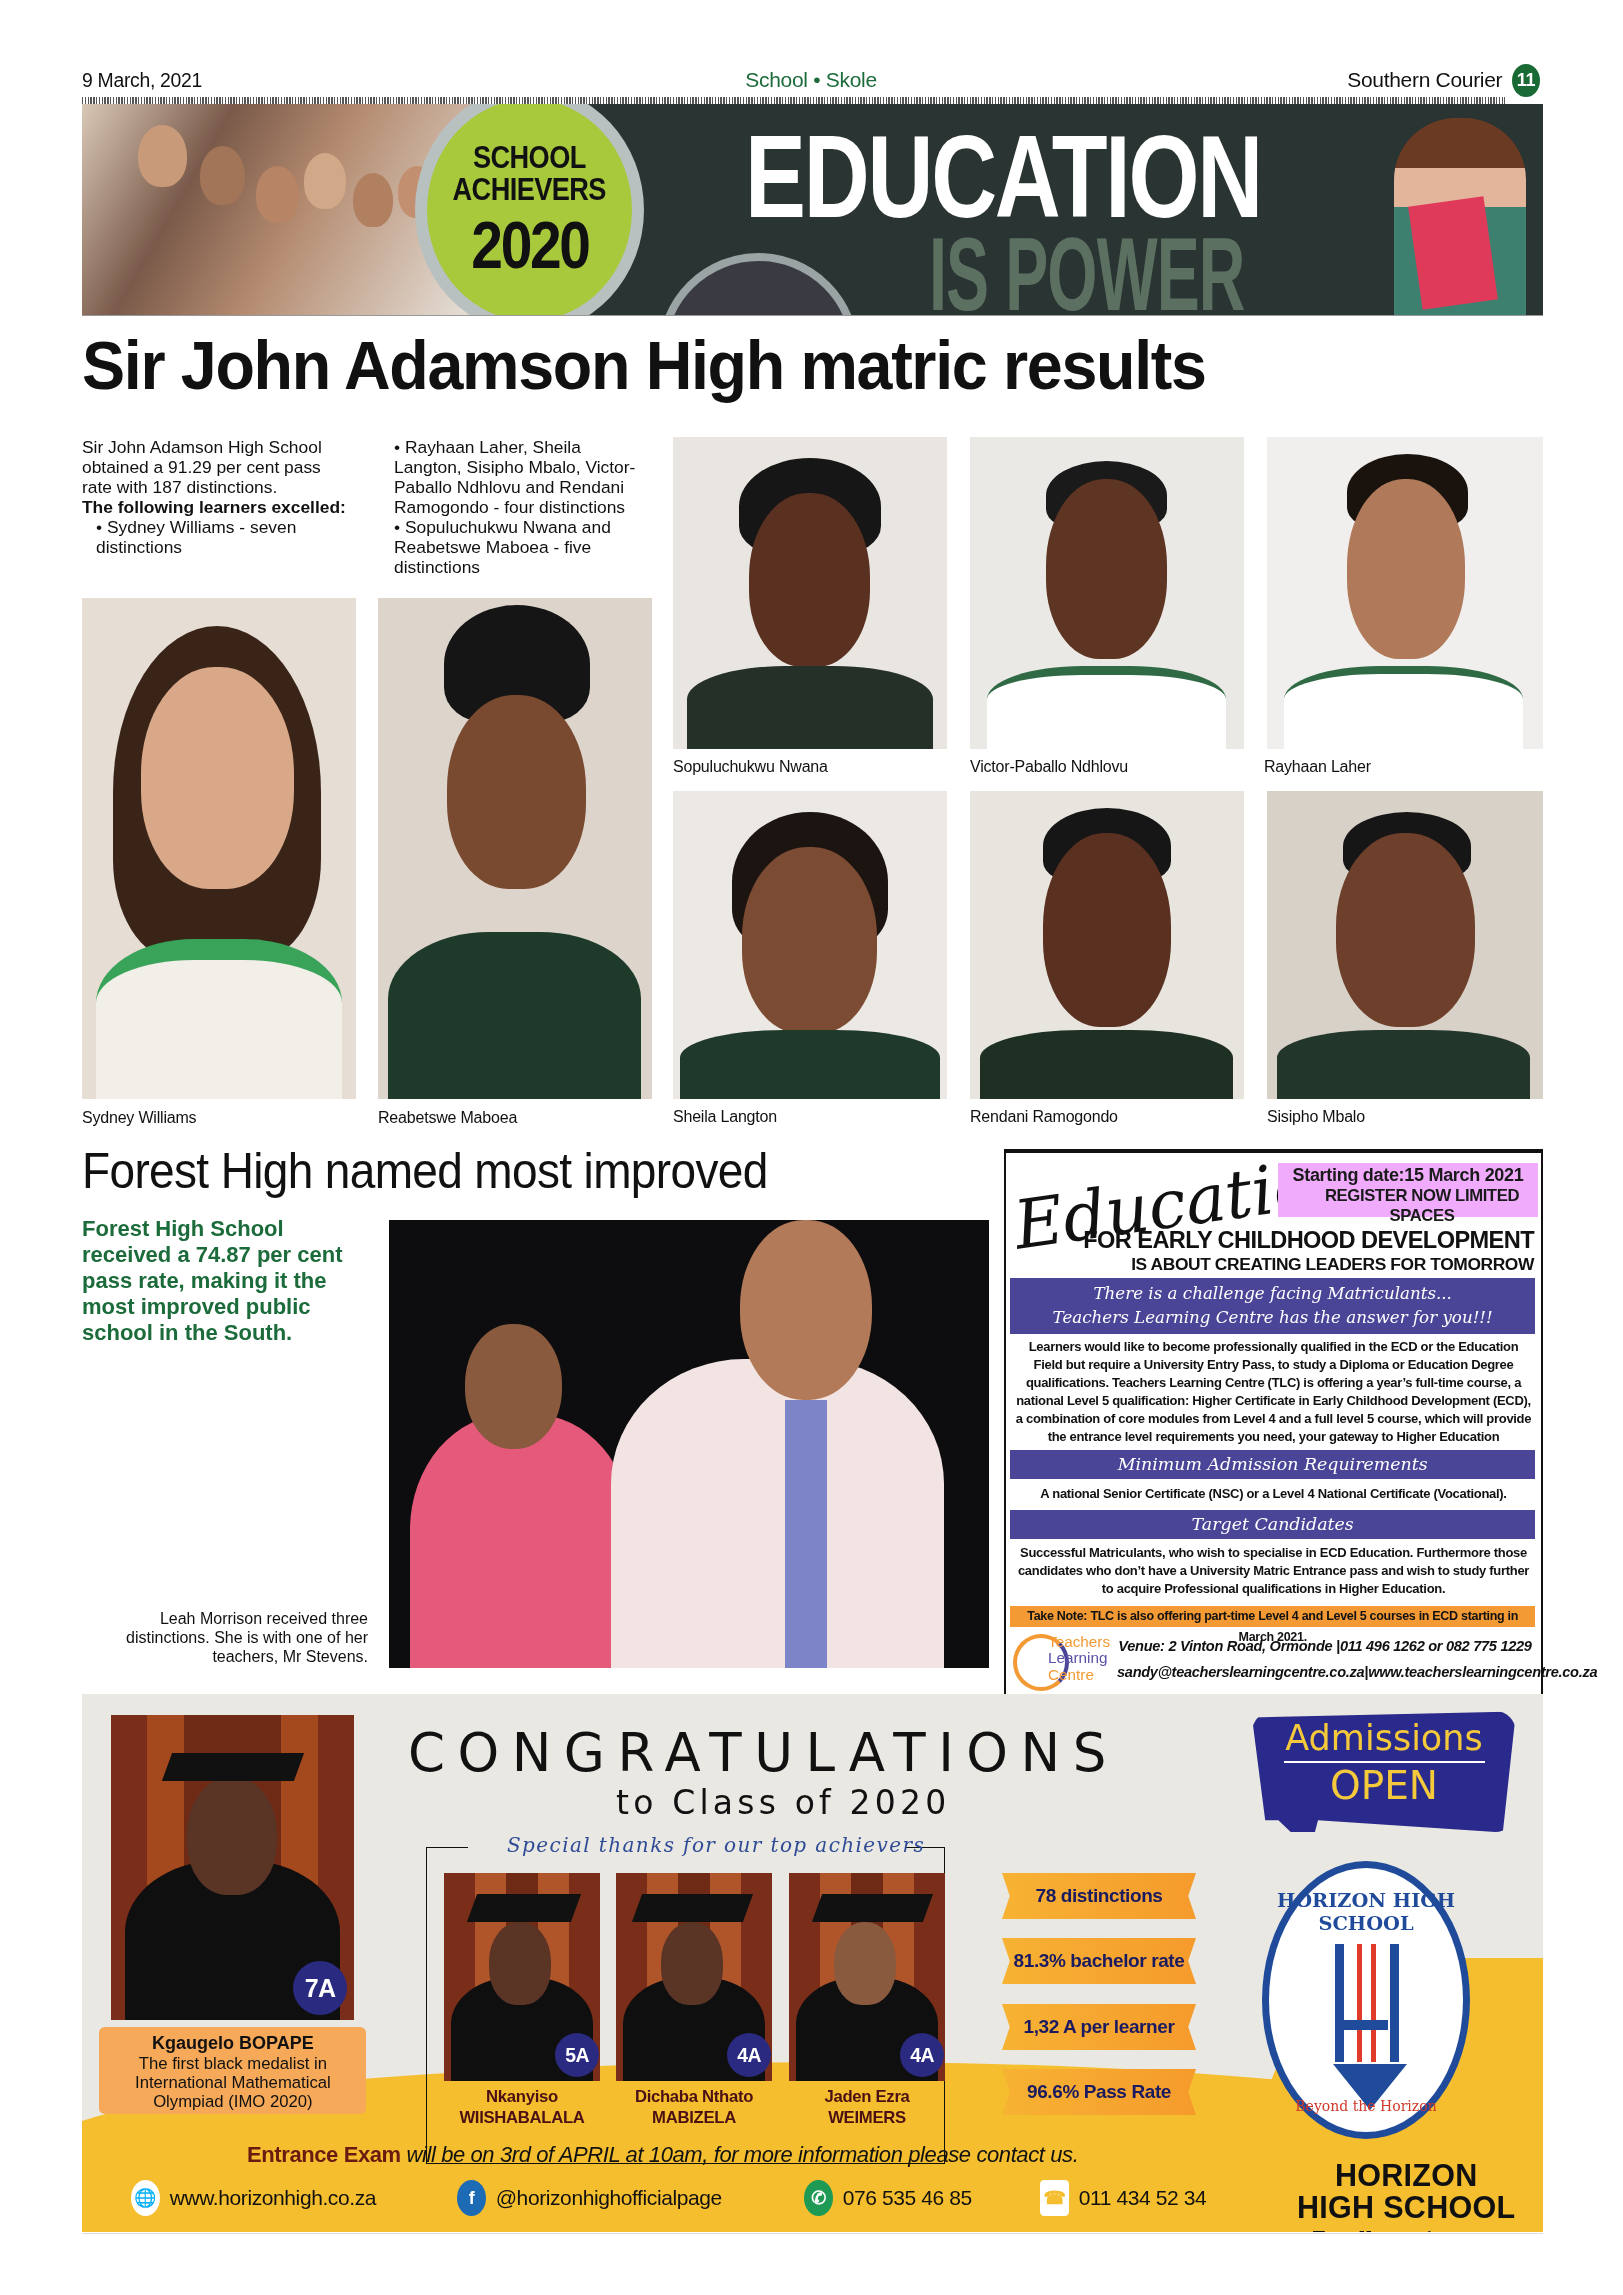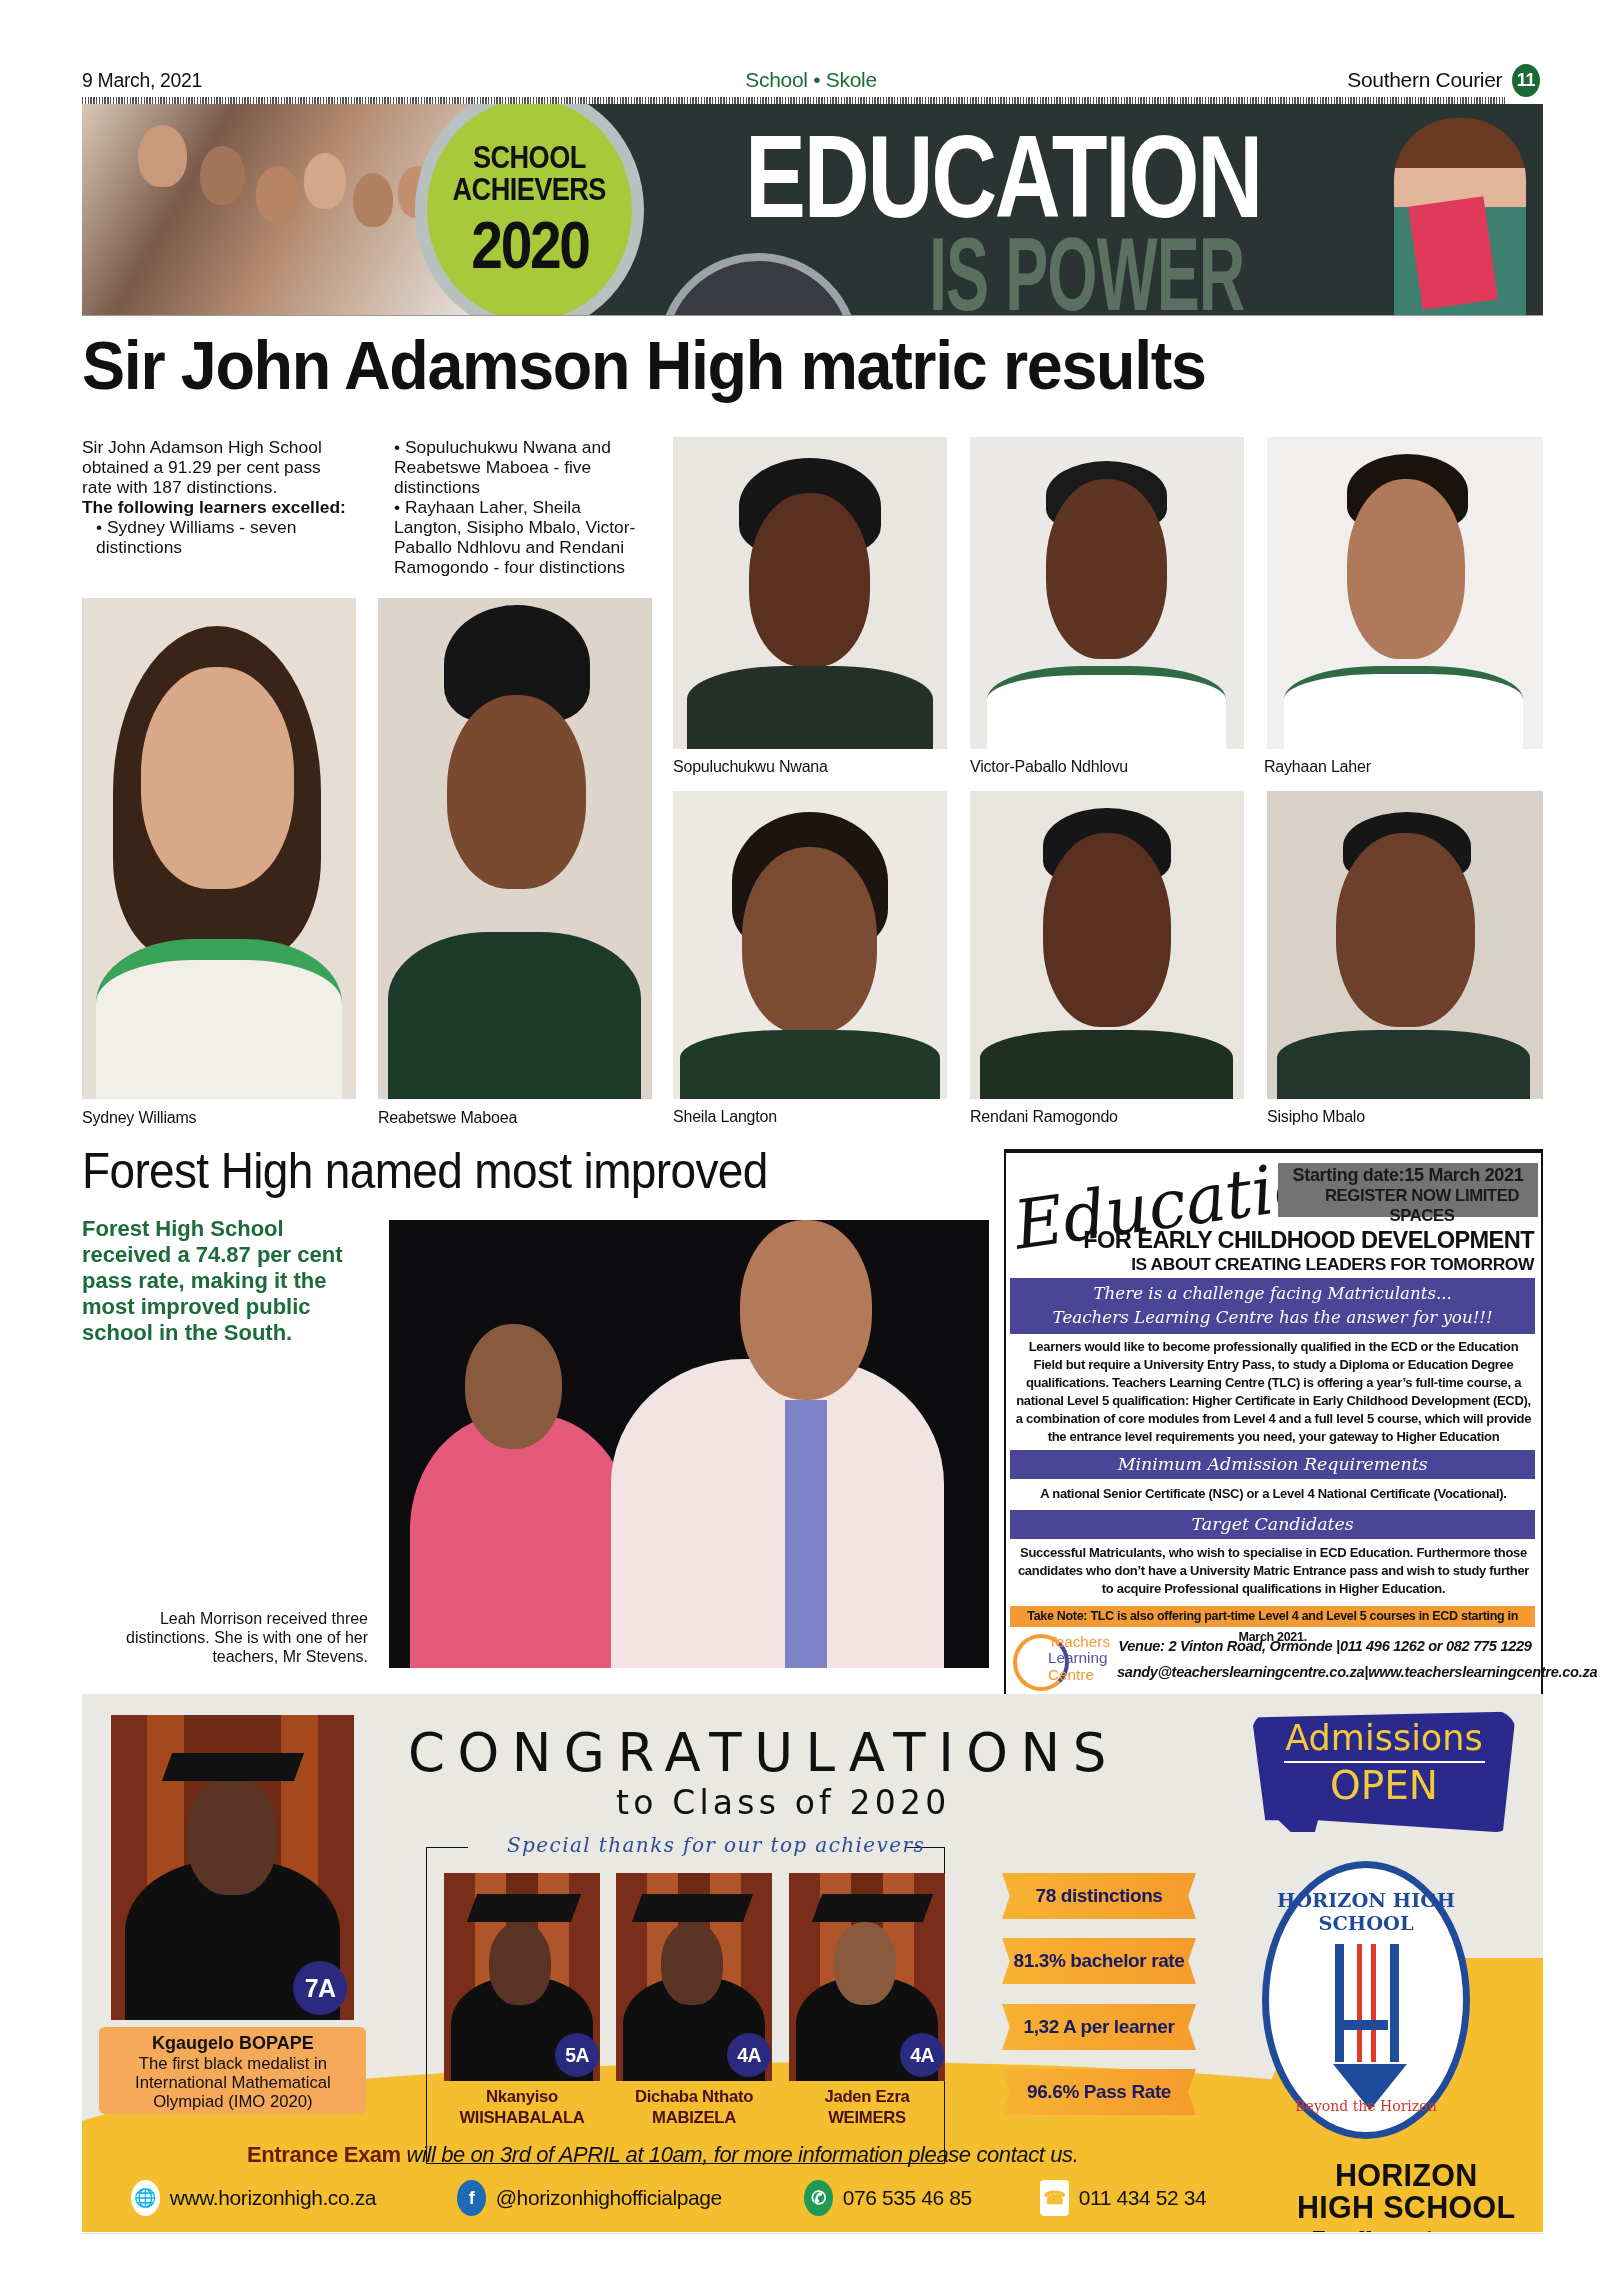--- a/index.html
+++ b/index.html
@@ -45,21 +45,21 @@
 
   
   .forest-title { position: absolute; left: 82px; top: 1142px; font-size: 50px; font-weight: 300; color: #111; letter-spacing: -0.7px; transform: scaleX(0.92); transform-origin: left top; white-space: nowrap; }
   .forest-lead { position: absolute; left: 82px; top: 1216px; width: 292px; font-size: 22px; line-height: 26px; font-weight: bold; color: #1c6b3a; }
   .forest-photo { position: absolute; left: 389px; top: 1220px; width: 600px; height: 448px; background: #0d0d0f; overflow: hidden; }
   .forest-caption { position: absolute; left: 97px; top: 1609px; width: 271px; text-align: right; font-size: 16px; line-height: 19px; color: #111; }
 
   
   .tlc { position: absolute; left: 1004px; top: 1149px; width: 539px; height: 548px; border: 2.8px solid #111; border-top-width: 4.2px; background: #fff; font-family: "Liberation Sans Narrow","Liberation Sans", sans-serif; }
   .tlc .script { position: absolute; left: 7px; top: 9.7px; font-family: "DejaVu Serif", serif; font-style: italic; font-size: 67px; transform: rotate(-8deg); color: #111; font-weight: 300; }
-  .tlc .startbox { position: absolute; left: 272px; top: 9.7px; width: 260px; height: 54px; background: #737373; color: #1a1a1a; text-align: center; padding-top: 2.8px; }
+  .tlc .startbox { position: absolute; left: 272px; top: 9.7px; width: 260px; height: 54px; background: #f0abfc; color: #1a1a1a; text-align: center; padding-top: 2.8px; }
   .tlc .startbox .s1 { font-size: 18px; font-weight: bold; letter-spacing: -0.3px; }
   .tlc .startbox .s2 { font-size: 16.7px; font-weight: bold; letter-spacing: -0.4px; padding-left: 28px; }
   .tlc .ecd { position: absolute; right: 7px; top: 74px; font-size: 23.6px; font-weight: bold; letter-spacing: -0.6px; color: #111; }
   .tlc .ecd2 { position: absolute; right: 7px; top: 101px; font-size: 17.4px; font-weight: bold; letter-spacing: -0.4px; color: #111; }
   .tlc .band { position: absolute; left: 4.2px; width: 525px; background: #4b4597; color: #fff; text-align: center; font-family: "DejaVu Serif", serif; font-style: italic; }
   .tlc .para { position: absolute; left: 7px; width: 521px; text-align: center; font-size: 13px; line-height: 18px; font-weight: bold; color: #111; letter-spacing: -0.3px; }
   .tlc .note { position: absolute; left: 4.2px; top: 453px; width: 525px; height: 21px; background: #f39a35; font-size: 12.5px; font-weight: bold; text-align: center; line-height: 21px; letter-spacing: -0.3px; }
   .tlc .logo { position: absolute; left: 7px; top: 478px; width: 97px; height: 62px; }
   .tlc .logo .ring { position: absolute; left: 0; top: 2.8px; width: 56px; height: 57px; border-radius: 50%; border: 4.2px solid #f39a35; border-right-color: #4b4597; }
   .tlc .logo .t { position: absolute; left: 35px; font-weight: normal; font-size: 15.3px; line-height: 15.3px; }
@@ -141,22 +141,22 @@
 </div>
 
 <div class="headline">Sir John Adamson High matric results</div>
 
 <div class="bodycol" style="left:82px;top:437px;width:271px;">
   <div>Sir John Adamson High School obtained a 91.29 per cent pass rate with 187 distinctions.</div>
   <div><b>The following learners excelled:</b></div>
   <div class="bul">• Sydney Williams - seven distinctions</div>
 </div>
 <div class="bodycol" style="left:380px;top:437px;width:257px;">
+  <div class="bul">• Rayhaan Laher, Sheila Langton, Sisipho Mbalo, Victor-Paballo Ndhlovu and Rendani Ramogondo - four distinctions</div>
   <div class="bul">• Sopuluchukwu Nwana and Reabetswe Maboea - five distinctions</div>
-  <div class="bul">• Rayhaan Laher, Sheila Langton, Sisipho Mbalo, Victor-Paballo Ndhlovu and Rendani Ramogondo - four distinctions</div>
 </div>
 
 <div class="photo" style="left:82px;top:598px;width:274px;height:501px;background:#e6ddd4;">
   <div class="hair" style="left:31px;top:28px;width:208px;height:333px;background:#3a2418;"></div>
   <div class="head" style="left:59px;top:69px;width:153px;height:222px;background:#d9a888;"></div>
   <div class="body" style="left:14px;width:246px;height:160px;background:#f2efe8;border-top:21px solid #3aa35a;"></div>
 </div>
 <div class="caption" style="left:82px;top:1109px;">Sydney Williams</div>
 
 <div class="photo" style="left:378px;top:598px;width:274px;height:501px;background:#ddd5cb;">

